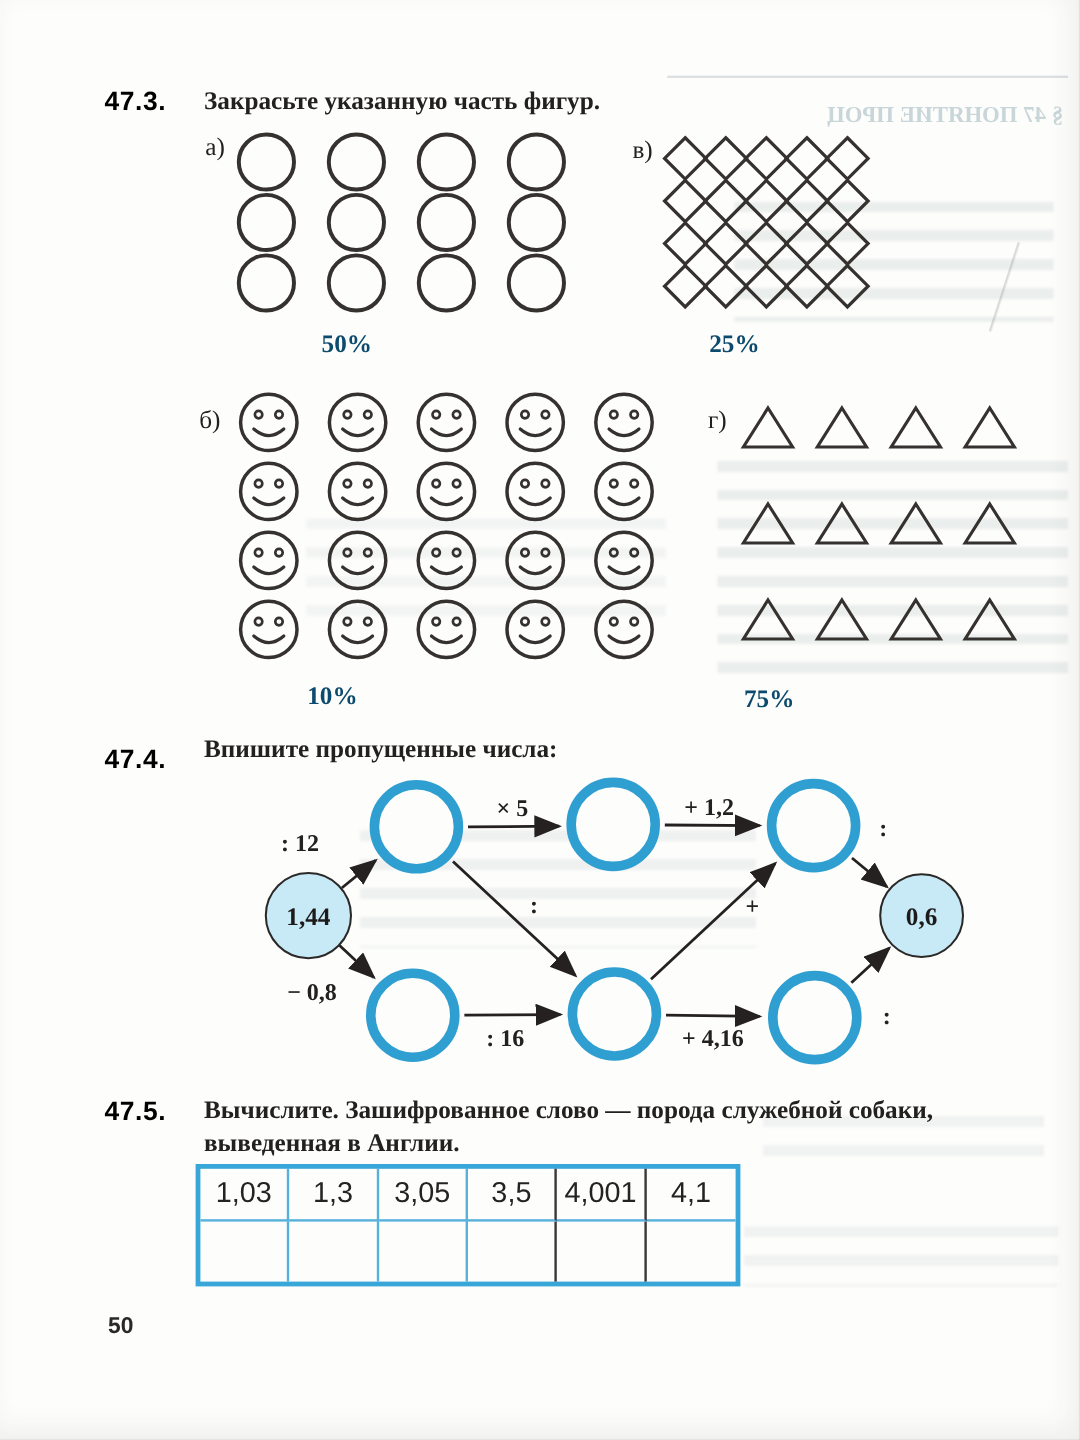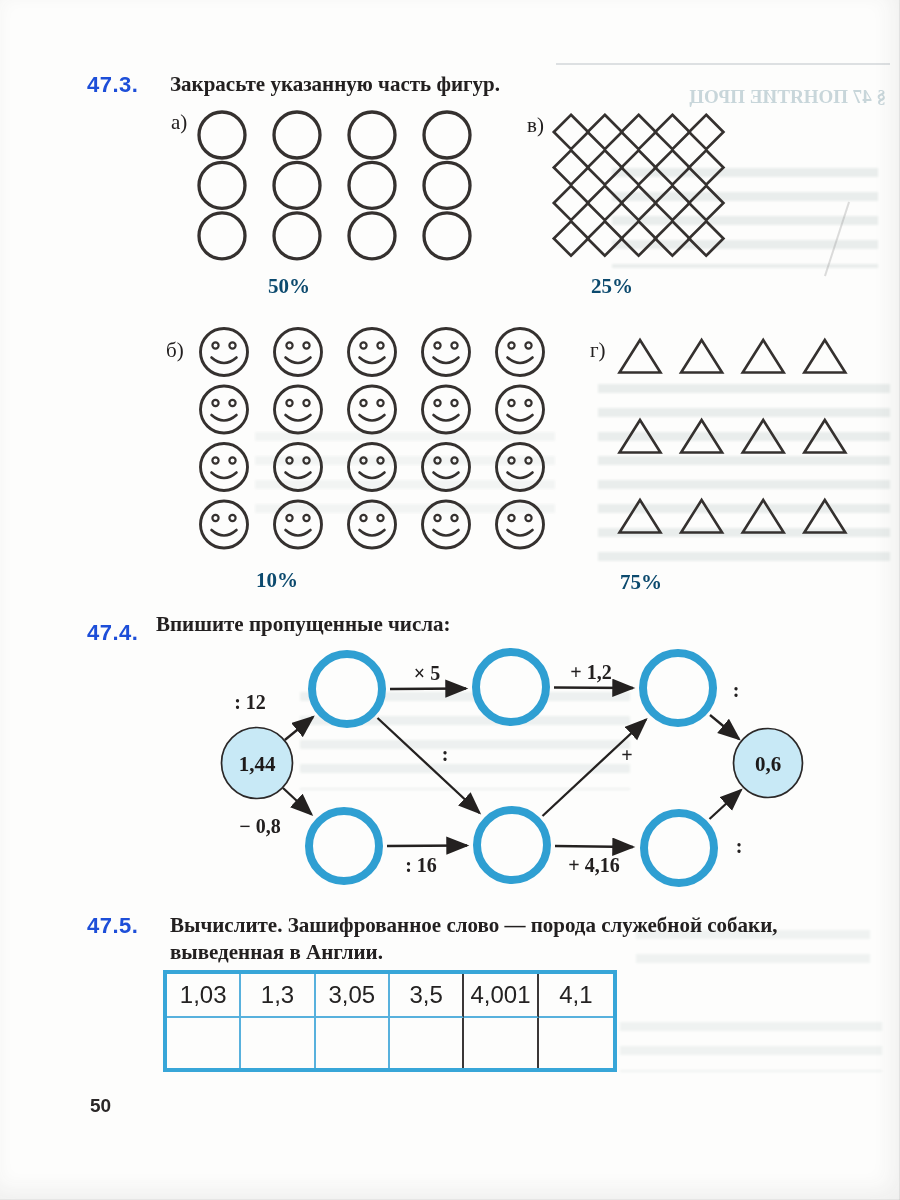--- a/index.html
+++ b/index.html
@@ -8,21 +8,21 @@
     background:#fdfdfc;overflow:hidden;
     font-family:"Liberation Serif","DejaVu Serif",serif;color:#201d1c;
   }
   .page::after{
     content:"";position:absolute;inset:0;pointer-events:none;
     box-shadow:inset -7px -9px 22px rgba(60,60,55,.07), inset -1px 0 0 rgba(0,0,0,.07), inset 0 -1px 0 rgba(0,0,0,.05);
   }
   .abs{position:absolute;}
   .tasknum{
     font-family:"Liberation Sans","DejaVu Sans",sans-serif;
-    font-weight:bold;font-size:22px;color:#1d4ed8;letter-spacing:.5px;
+    font-weight:bold;font-size:22px;color:#000000;letter-spacing:.5px;
   }
   .tasktitle{font-weight:bold;font-size:21px;line-height:27px;color:#232020;}
   .partlabel{font-size:21px;color:#232020;}
   .pct{font-weight:bold;font-size:21px;color:#0c4a6e;transform:translateX(-50%);}
   .pagenum{
     font-family:"Liberation Sans","DejaVu Sans",sans-serif;
     font-weight:bold;font-size:19px;color:#2b2828;
   }
   
   .enc-table{
@@ -251,21 +251,21 @@
       <polygon points="151.2,90 171.7,122.5 130.7,122.5" fill="none" stroke="#35312f" stroke-width="2.6"></polygon>
       <polygon points="212.8,90 233.3,122.5 192.3,122.5" fill="none" stroke="#35312f" stroke-width="2.6"></polygon>
       <polygon points="28,170 48.5,202.5 7.5,202.5" fill="none" stroke="#35312f" stroke-width="2.6"></polygon>
       <polygon points="89.6,170 110.1,202.5 69.1,202.5" fill="none" stroke="#35312f" stroke-width="2.6"></polygon>
       <polygon points="151.2,170 171.7,202.5 130.7,202.5" fill="none" stroke="#35312f" stroke-width="2.6"></polygon>
       <polygon points="212.8,170 233.3,202.5 192.3,202.5" fill="none" stroke="#35312f" stroke-width="2.6"></polygon>
     </svg>
   <div class="abs pct" style="left:641px;top:570px;">75%</div>
 
   <div class="abs tasknum" style="left:87px;top:592px;margin-top:28px;">47.4.</div>
-  <div class="abs tasktitle" style="left:156px;top:611px;width:480px;">Впишите пропущенные числа:</div>
+  <div class="abs tasktitle" style="left:170px;top:611px;width:480px;">Впишите пропущенные числа:</div>
   <svg id="graph" class="abs" style="left:190px;top:645px;" width="650" height="255">
       <defs>
         <marker id="ah" markerWidth="11" markerHeight="9" refX="9" refY="4" orient="auto">
       <path d="M0,0 L10,4 L0,8 Z" fill="#242120"></path>
         </marker>
       </defs>
       <line x1="94.8" y1="95" x2="123" y2="72" stroke="#242120" stroke-width="2.3" marker-end="url(#ah)"></line>
       <text x="60" y="64" text-anchor="middle" font-family="Liberation Serif, DejaVu Serif, serif" font-weight="bold" font-size="20" fill="#232020">: 12</text>
       <line x1="200" y1="44" x2="276" y2="43.5" stroke="#242120" stroke-width="2.3" marker-end="url(#ah)"></line>
       <text x="237" y="35" text-anchor="middle" font-family="Liberation Serif, DejaVu Serif, serif" font-weight="bold" font-size="20" fill="#232020">× 5</text>

